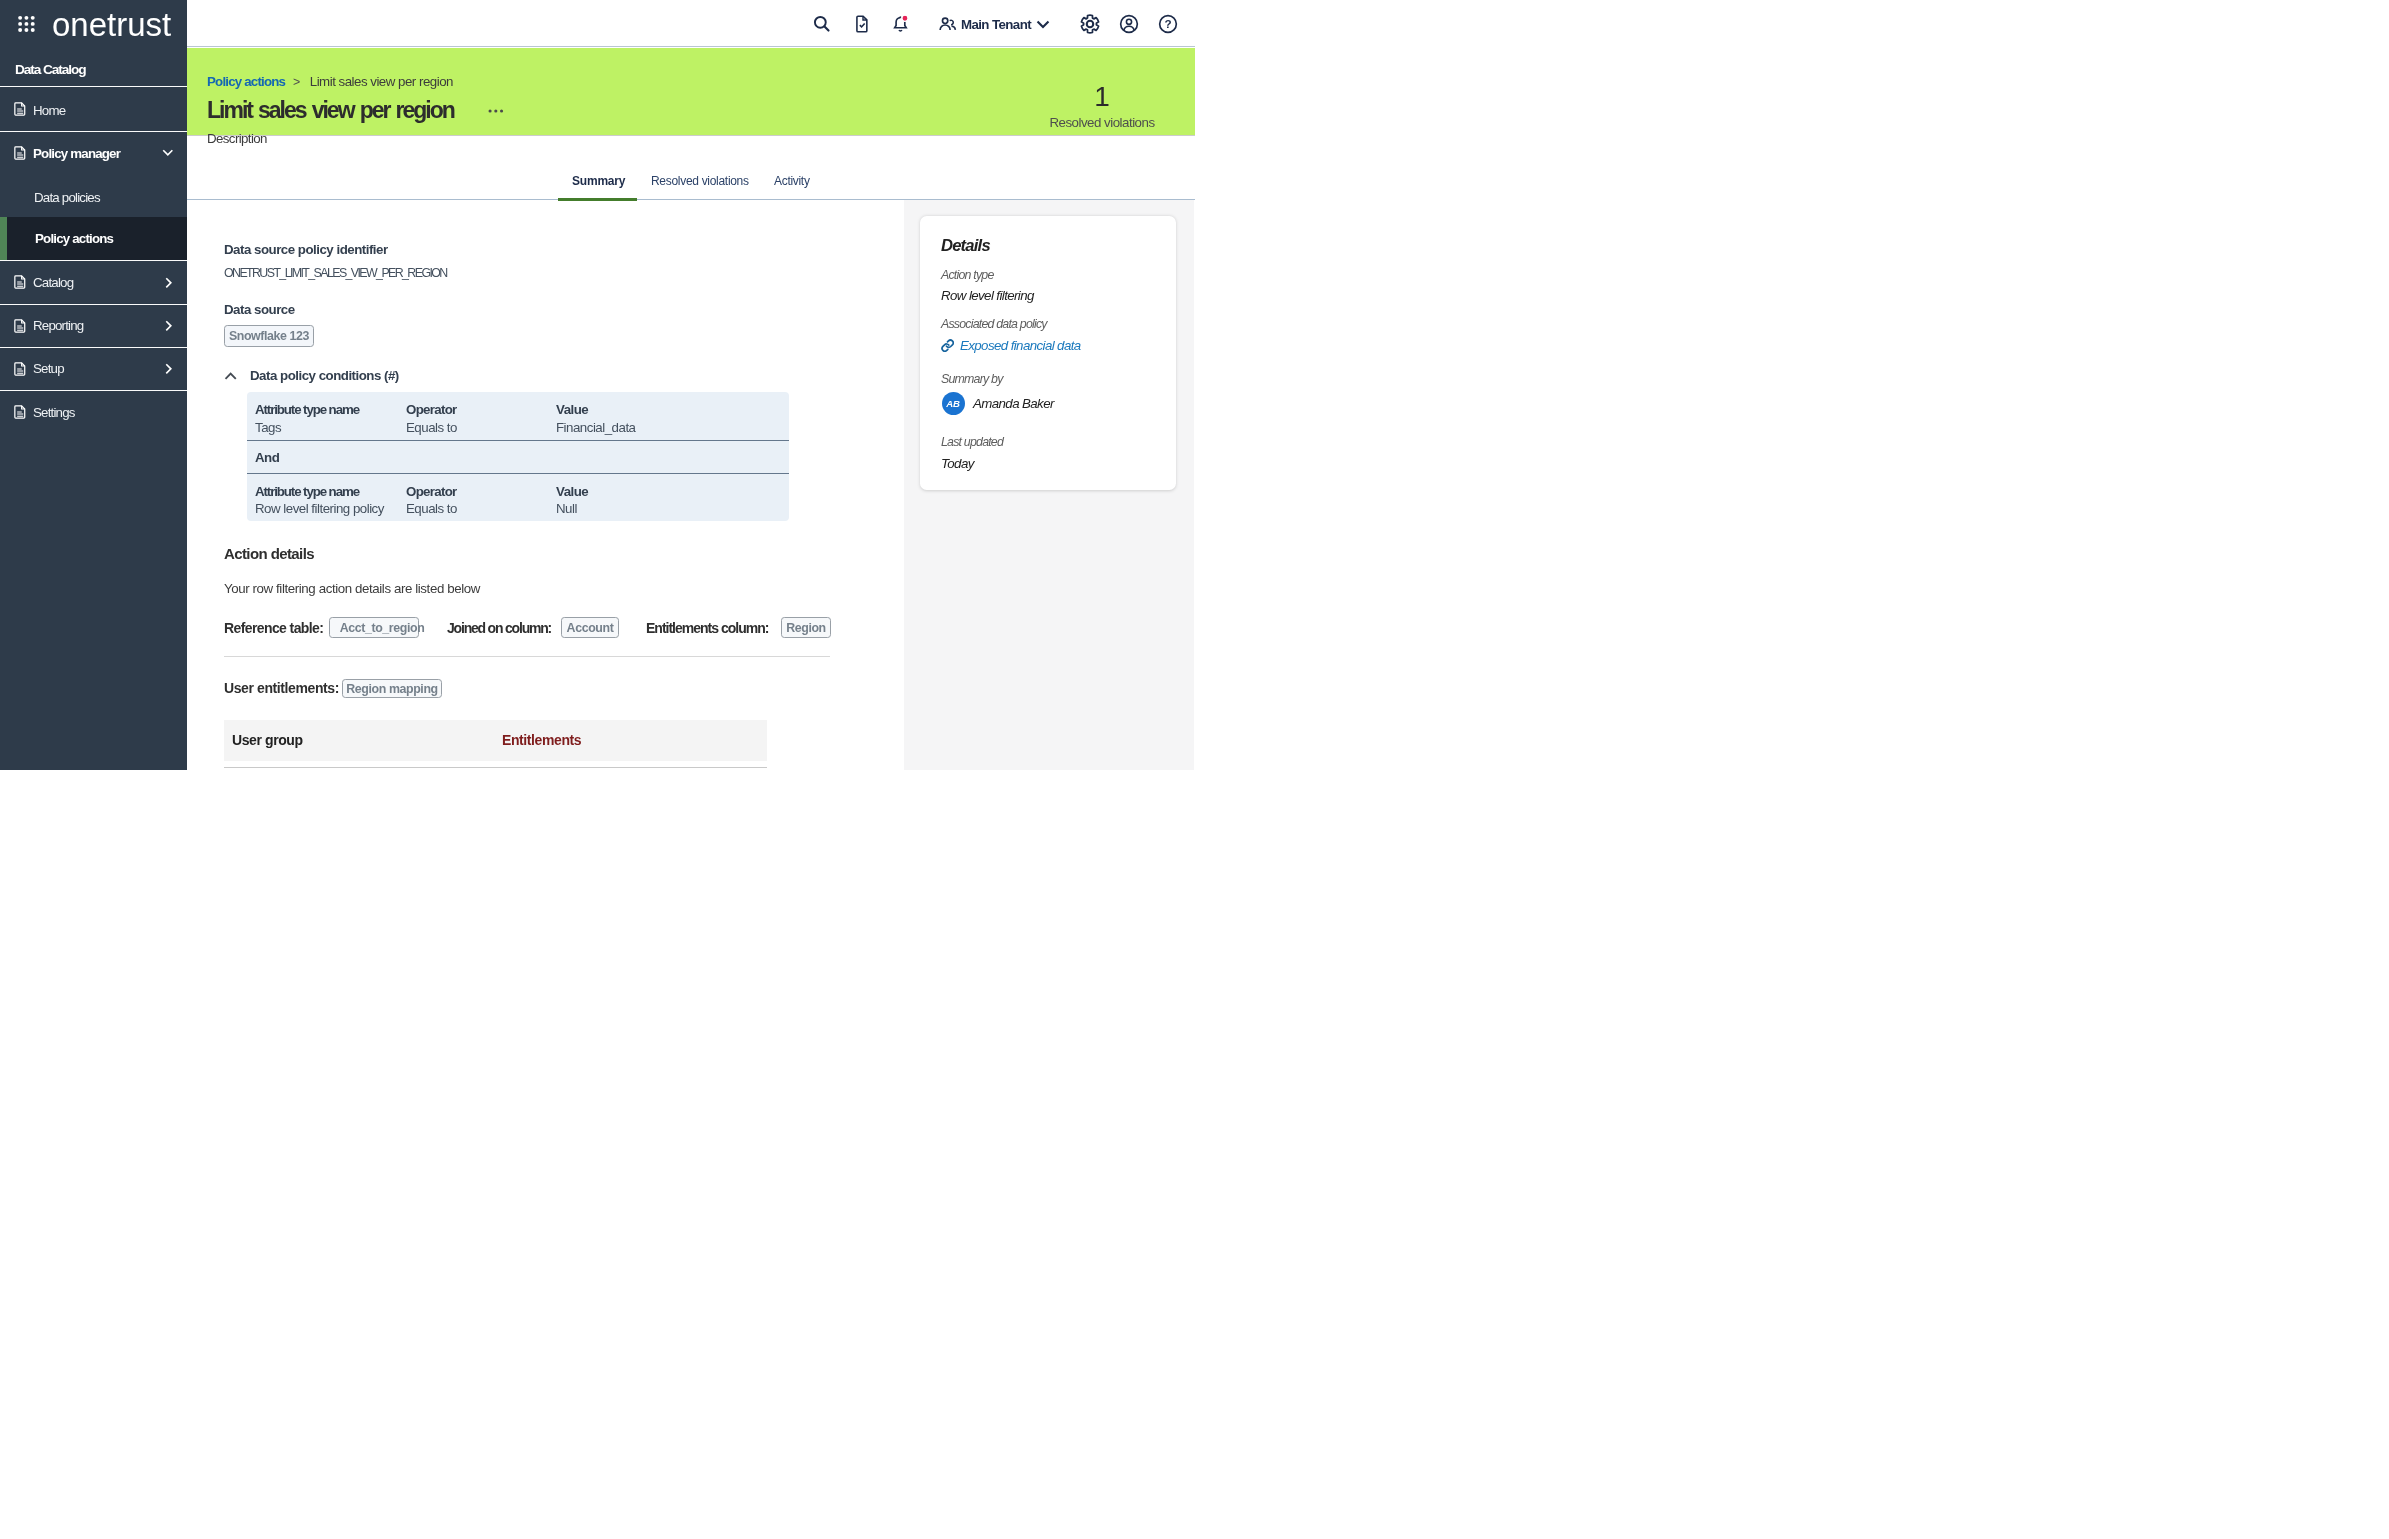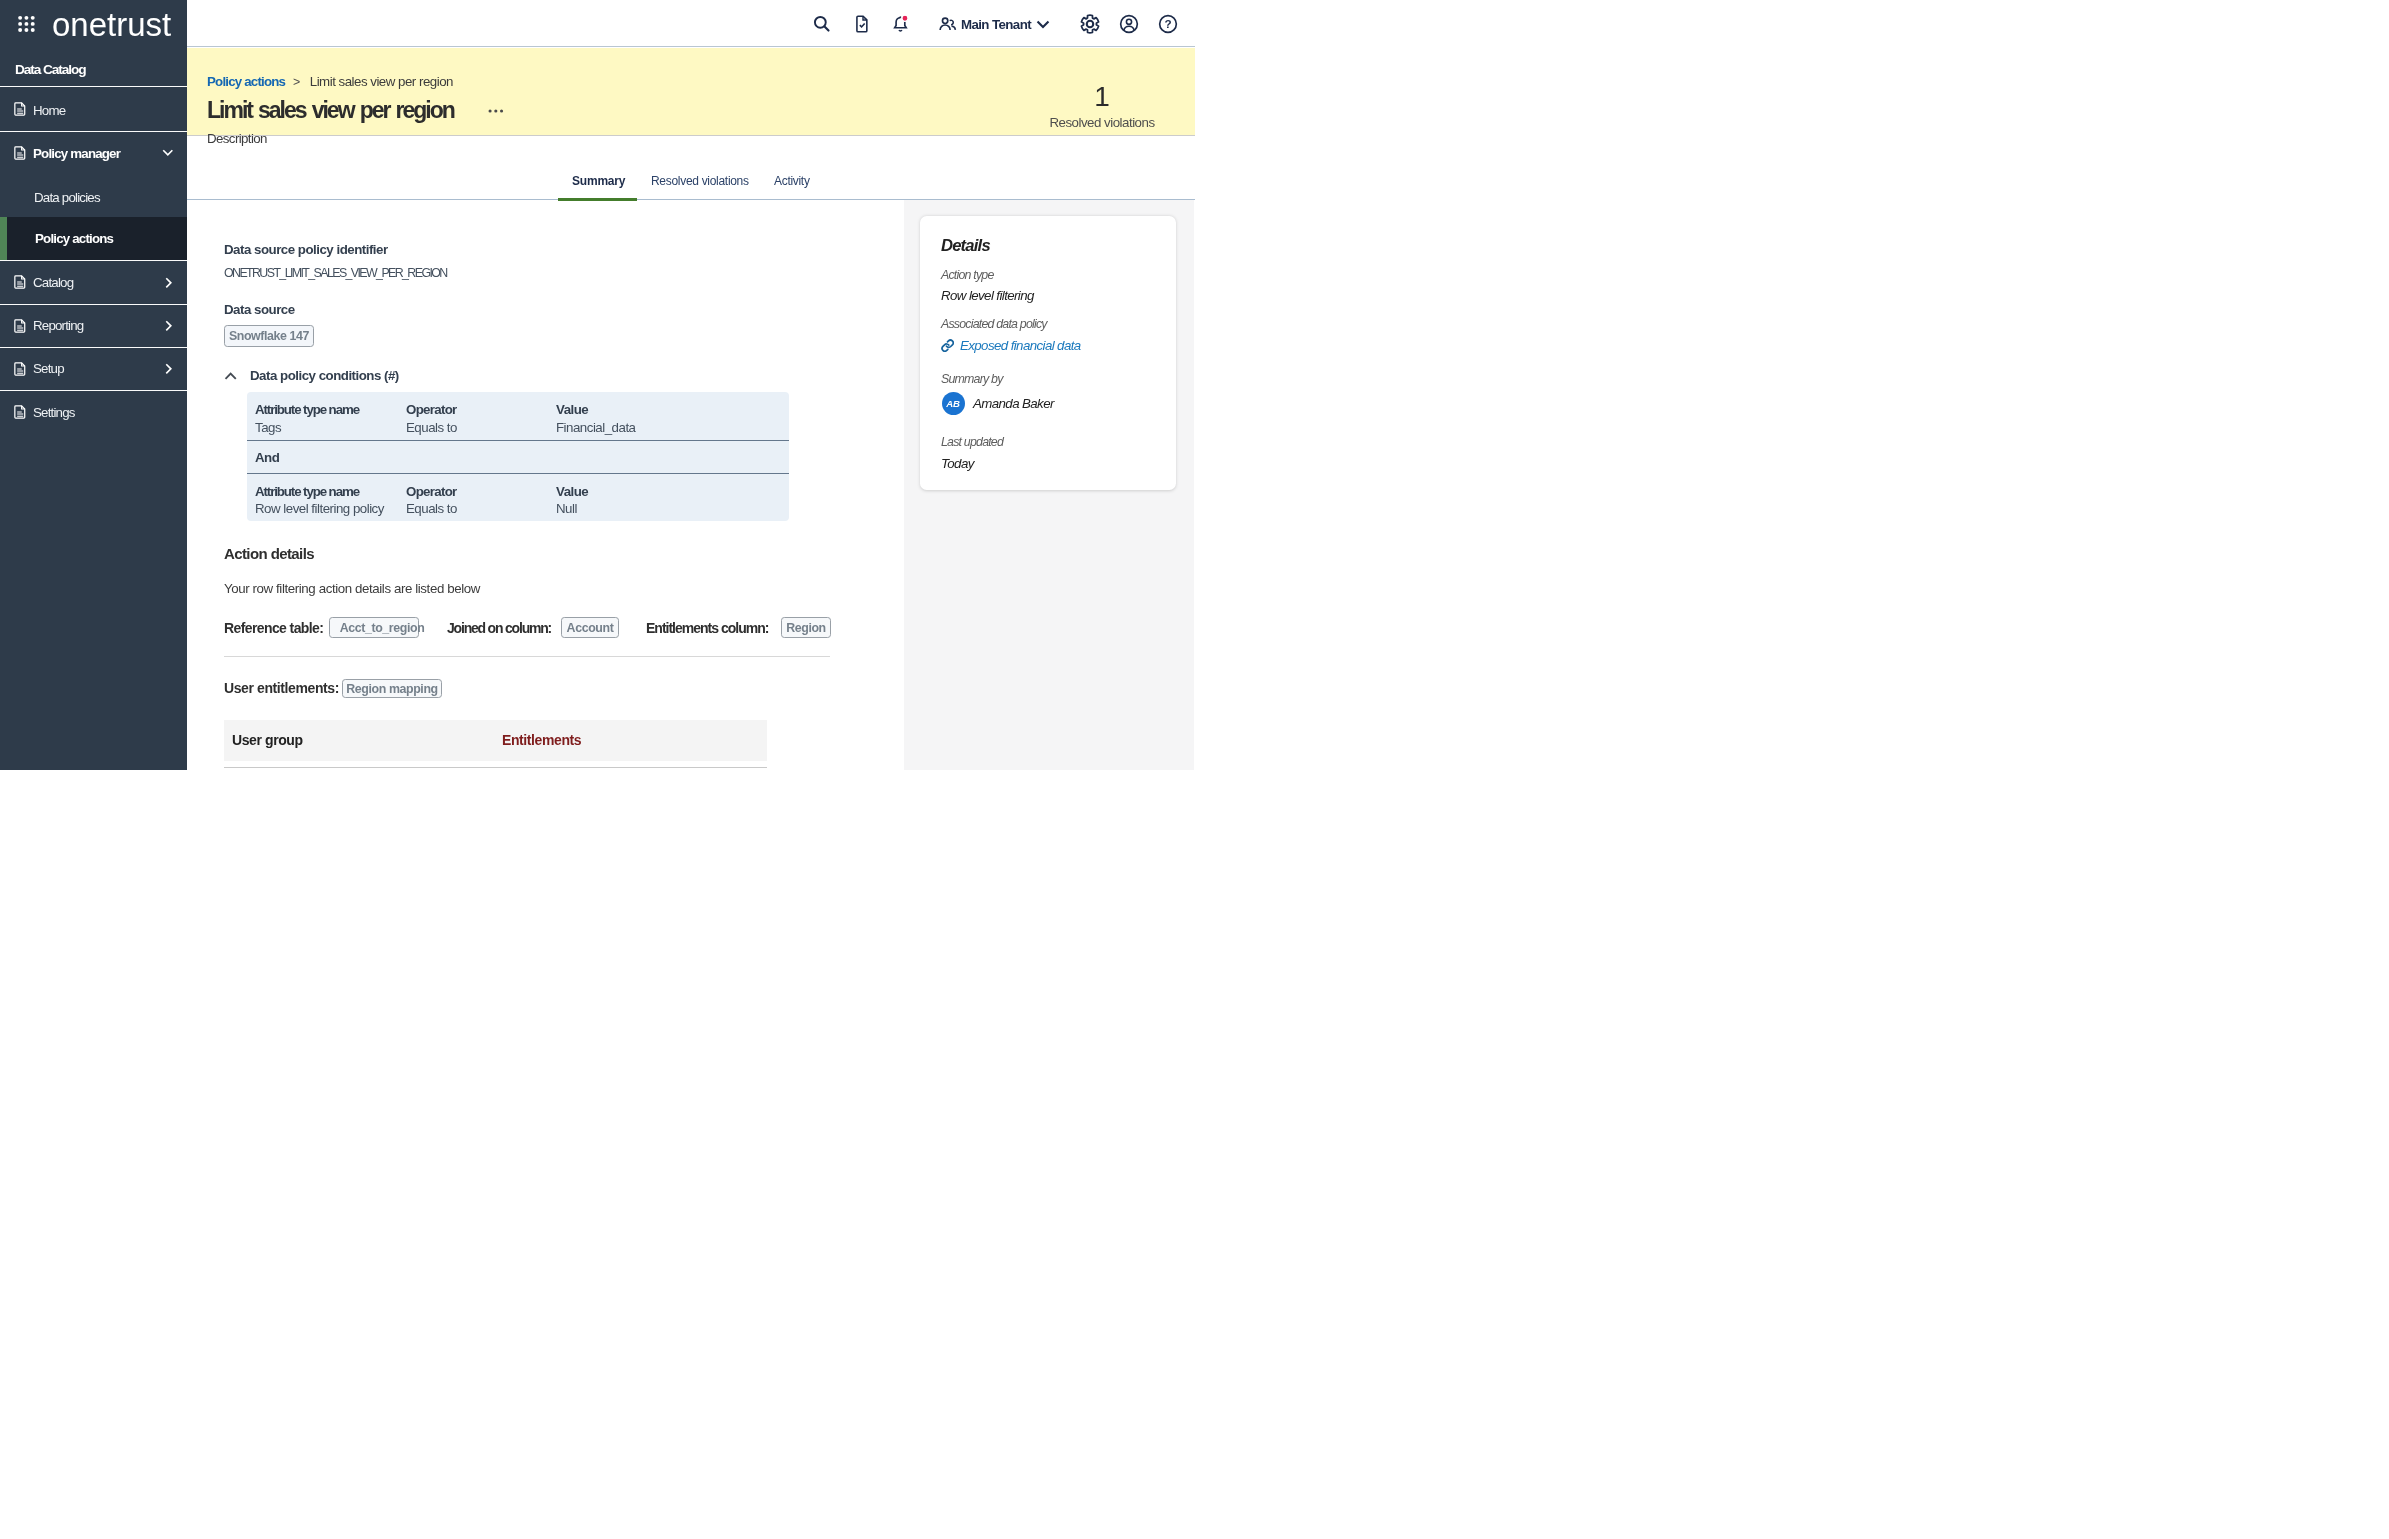--- a/index.html
+++ b/index.html
@@ -9,21 +9,21 @@
 
 #side{position:absolute;left:0;top:0;width:187px;height:770px;background:#2e3b4a;}
 .sdiv{position:absolute;left:0;width:187px;height:1px;background:#fafbfb;}
 .navtxt{color:#eef1f4;font-size:13.3px;letter-spacing:-0.8px;}
 .navbold{font-weight:bold;color:#fff;}
 .side-ic{position:absolute;left:14px;}
 
 #topbar{position:absolute;left:187px;top:0;width:1008px;height:47px;background:#fff;border-bottom:0.8px solid #b9c6d2;box-sizing:border-box;}
 .tic{position:absolute;top:14px;}
 
-#hdr{position:absolute;left:187px;top:48px;width:1008px;height:88px;background:#fef9c3;border-bottom:0.8px solid #cccccc;box-sizing:border-box;}
+#hdr{position:absolute;left:187px;top:48px;width:1008px;height:88px;background:#bef264;border-bottom:0.8px solid #cccccc;box-sizing:border-box;}
 
 #tabs{position:absolute;left:187px;top:161px;width:1008px;height:39px;background:#fff;border-bottom:0.8px solid #a9bccf;box-sizing:border-box;}
 
 #content{position:absolute;left:187px;top:199px;width:1008px;height:571px;background:none;}
 #rail{position:absolute;left:904px;top:200px;width:290px;height:570px;background:#f5f5f6;}
 #card{position:absolute;left:920px;top:216px;width:256px;height:274px;background:#fff;border-radius:6.6px;box-shadow:0 0.8px 3.3px rgba(0,0,0,0.16);font-style:italic;}
 .lbl{font-weight:bold;color:#333f4e;font-size:13.3px;letter-spacing:-0.5px;}
 .val{color:#44505e;font-size:13.3px;letter-spacing:-0.5px;}
 .chip{position:absolute;box-sizing:border-box;border:0.8px solid #99a0a7;border-radius:3.3px;background:#f6f8fa;color:#75808b;font-weight:bold;font-size:12.4px;letter-spacing:-0.4px;display:flex;align-items:center;justify-content:center;}
 .glbl{color:#5e5e5e;font-size:12.4px;letter-spacing:-0.8px;}
@@ -174,21 +174,21 @@
     <div class="vc" style="left:385px;top:20.3px;font-size:12px;font-weight:bold;color:#1d2b49;letter-spacing:-0.2px;">Summary</div>
     <div class="vc" style="left:464px;top:20.3px;font-size:12px;color:#2c4268;letter-spacing:-0.3px;">Resolved violations</div>
     <div class="vc" style="left:587px;top:20.3px;font-size:12px;color:#2c4268;letter-spacing:-0.3px;">Activity</div>
     <div class="abs" style="left:371px;top:37px;width:79px;height:2.5px;background:#447d2c;"></div>
   </div>
 
   <div id="content">
     <div class="vc lbl" style="left:37px;top:50px;">Data source policy identifier</div>
     <div class="vc val" style="left:37px;top:74px;font-size:12.4px;letter-spacing:-1.6px;">ONETRUST_LIMIT_SALES_VIEW_PER_REGION</div>
     <div class="vc lbl" style="left:37px;top:110px;">Data source</div>
-    <div class="chip" style="left:37px;top:126px;width:90px;height:22.4px;background:#f3f6fa;">Snowflake 147</div>
+    <div class="chip" style="left:37px;top:126px;width:90px;height:22.4px;background:#f3f6fa;">Snowflake 123</div>
     <svg class="abs" style="left:37px;top:173px" width="13.3" height="8.3" viewBox="0 0 16 10">
         <polyline points="1.8,8.2 8,2 14.2,8.2" fill="none" stroke="#454c54" stroke-width="2.3"></polyline>
       </svg>
     <div class="vc lbl" style="left:63px;top:176px;">Data policy conditions (#)</div>
     <div class="abs" style="left:60px;top:193px;width:542px;height:129px;background:#e9f0f7;border-radius:4.1px;"></div>
     <div class="vc lbl" style="left:68px;top:210px;letter-spacing:-1.1px;">Attribute type name</div>
     <div class="vc lbl" style="left:219px;top:210px;letter-spacing:-0.7px;">Operator</div>
     <div class="vc lbl" style="left:369px;top:210px;">Value</div>
     <div class="vc val" style="left:68px;top:228px;">Tags</div>
     <div class="vc val" style="left:219px;top:228px;">Equals to</div>

